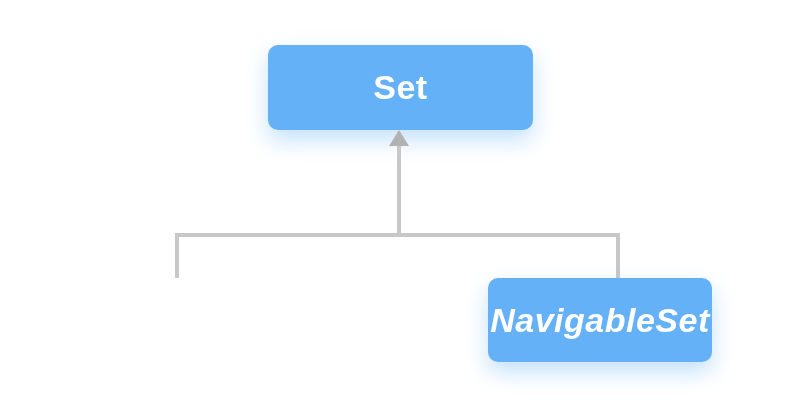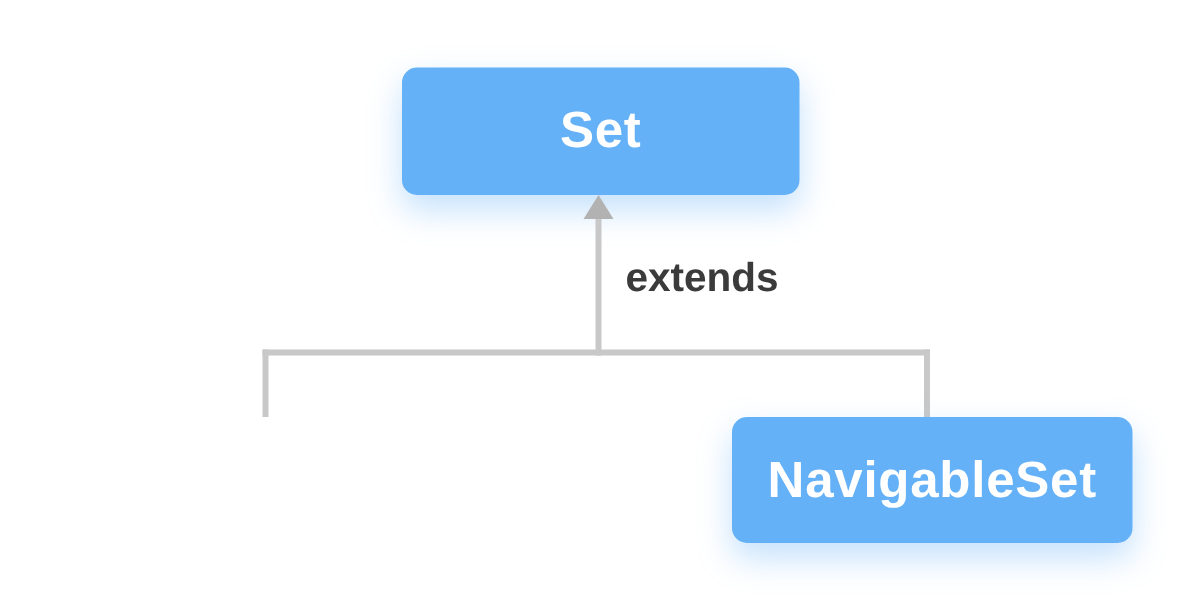--- a/index.html
+++ b/index.html
@@ -26,21 +26,21 @@
   }
   .node-label {
     color: var(--node-text, #ffffff);
     font-weight: 700;
     font-size: 34px;
     letter-spacing: 0.5px;
     white-space: nowrap;
   }
   .node-parent { left: 268px; top: 45px;  width: 265px; height: 85px; }
   .node-left   { left: 47px;  top: 278px; width: 266px; height: 84px; }
-  .node-right  { left: 488px; top: 278px; width: 267px; height: 84px; }
+  .node-right  { left: 488px; top: 278px; width: 224px; height: 84px; font-style: italic; }
 
   .line {
     position: absolute;
     background: var(--line, #c8c8c8);
   }
   .h-line  { left: 175px; top: 233px; width: 445px; height: 4px; }
   .v-mid   { left: 397px; top: 144px; width: 4px;  height: 93px; }
   .v-left  { left: 175px; top: 233px; width: 4px;  height: 45px; }
   .v-right { left: 616px; top: 233px; width: 4px;  height: 45px; }
 
@@ -72,20 +72,19 @@
   <div class="node node-parent">
     <span class="node-label">Set</span>
   </div>
 
   <div class="line h-line"></div>
   <div class="line v-mid"></div>
   <div class="line v-left"></div>
   <div class="line v-right"></div>
   <div class="arrow-head"></div>
 
-  <div class="edge-label">extends</div>
 
 
   <div class="node node-right">
     <span class="node-label">NavigableSet</span>
   </div>
 
 </div>
 
 </body></html>

